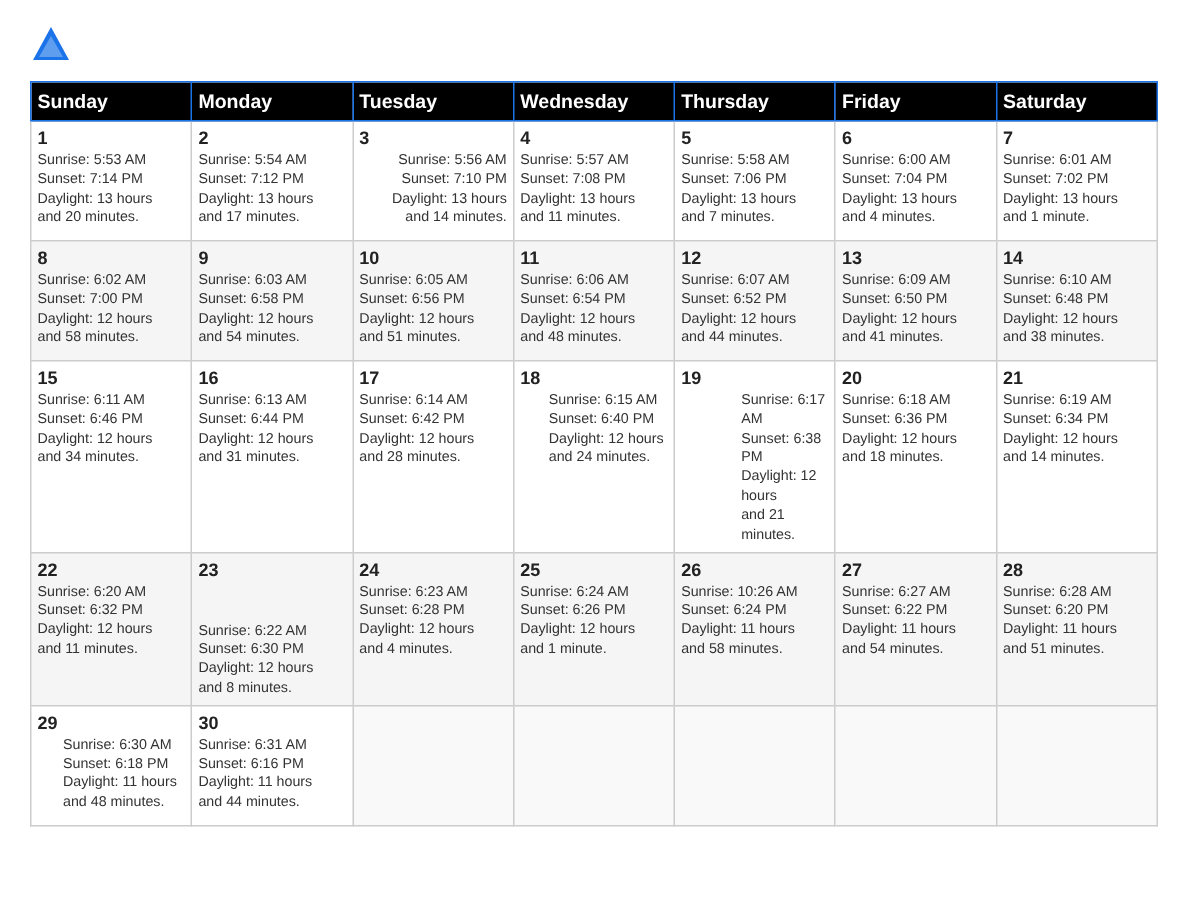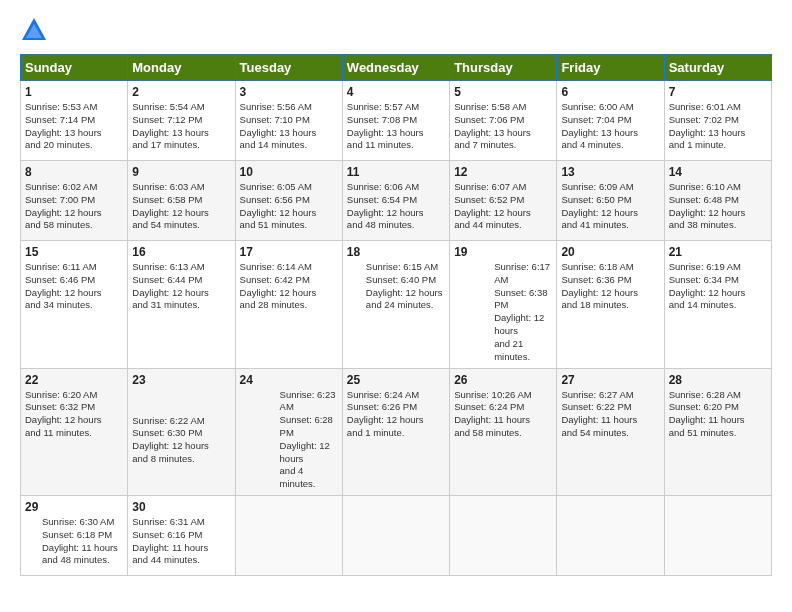--- a/index.html
+++ b/index.html
@@ -50,21 +50,21 @@
       font-size: 14px;
       color: #444;
       margin-top: 2px;
     }
     .calendar {
       width: 100%;
       border-collapse: collapse;
       table-layout: fixed;
     }
     .calendar th {
-      background: #4d7c0f;
+      background: #000000;
       color: #fff;
       font-size: 13px;
       font-weight: bold;
       padding: 5px 4px;
       text-align: left;
       border: 1px solid #1a73e8;
     }
     .calendar td {
       border: 1px solid #ccc;
       vertical-align: top;
@@ -138,21 +138,21 @@
           </td>
           <td>
             <span class="day-num">2</span>
             <div class="day-info" style="white-space: pre-line;">Sunrise: 5:54 AM
 Sunset: 7:12 PM
 Daylight: 13 hours
 and 17 minutes.</div>
           </td>
           <td>
             <span class="day-num">3</span>
-            <div class="day-info" style="white-space: pre-line;">Sunrise: 5:56 AM
+            <div class="day-info" style="white-space: pre-line; text-align: right;">Sunrise: 5:56 AM
 Sunset: 7:10 PM
 Daylight: 13 hours
 and 14 minutes.</div>
           </td>
           <td>
             <span class="day-num">4</span>
             <div class="day-info" style="white-space: pre-line;">Sunrise: 5:57 AM
 Sunset: 7:08 PM
 Daylight: 13 hours
 and 11 minutes.</div>
@@ -291,21 +291,21 @@
           </td>
           <td>
             <span class="day-num">23</span>
             <div class="day-info" style="white-space: pre-line; margin-top: 28px;">Sunrise: 6:22 AM
 Sunset: 6:30 PM
 Daylight: 12 hours
 and 8 minutes.</div>
           </td>
           <td>
             <span class="day-num">24</span>
-            <div class="day-info" style="white-space: pre-line; margin-left: 40px;">Sunrise: 6:23 AM
+            <div class="day-info" style="white-space: pre-line;">Sunrise: 6:23 AM
 Sunset: 6:28 PM
 Daylight: 12 hours
 and 4 minutes.</div>
           </td>
           <td>
             <span class="day-num">25</span>
             <div class="day-info" style="white-space: pre-line;">Sunrise: 6:24 AM
 Sunset: 6:26 PM
 Daylight: 12 hours
 and 1 minute.</div>

